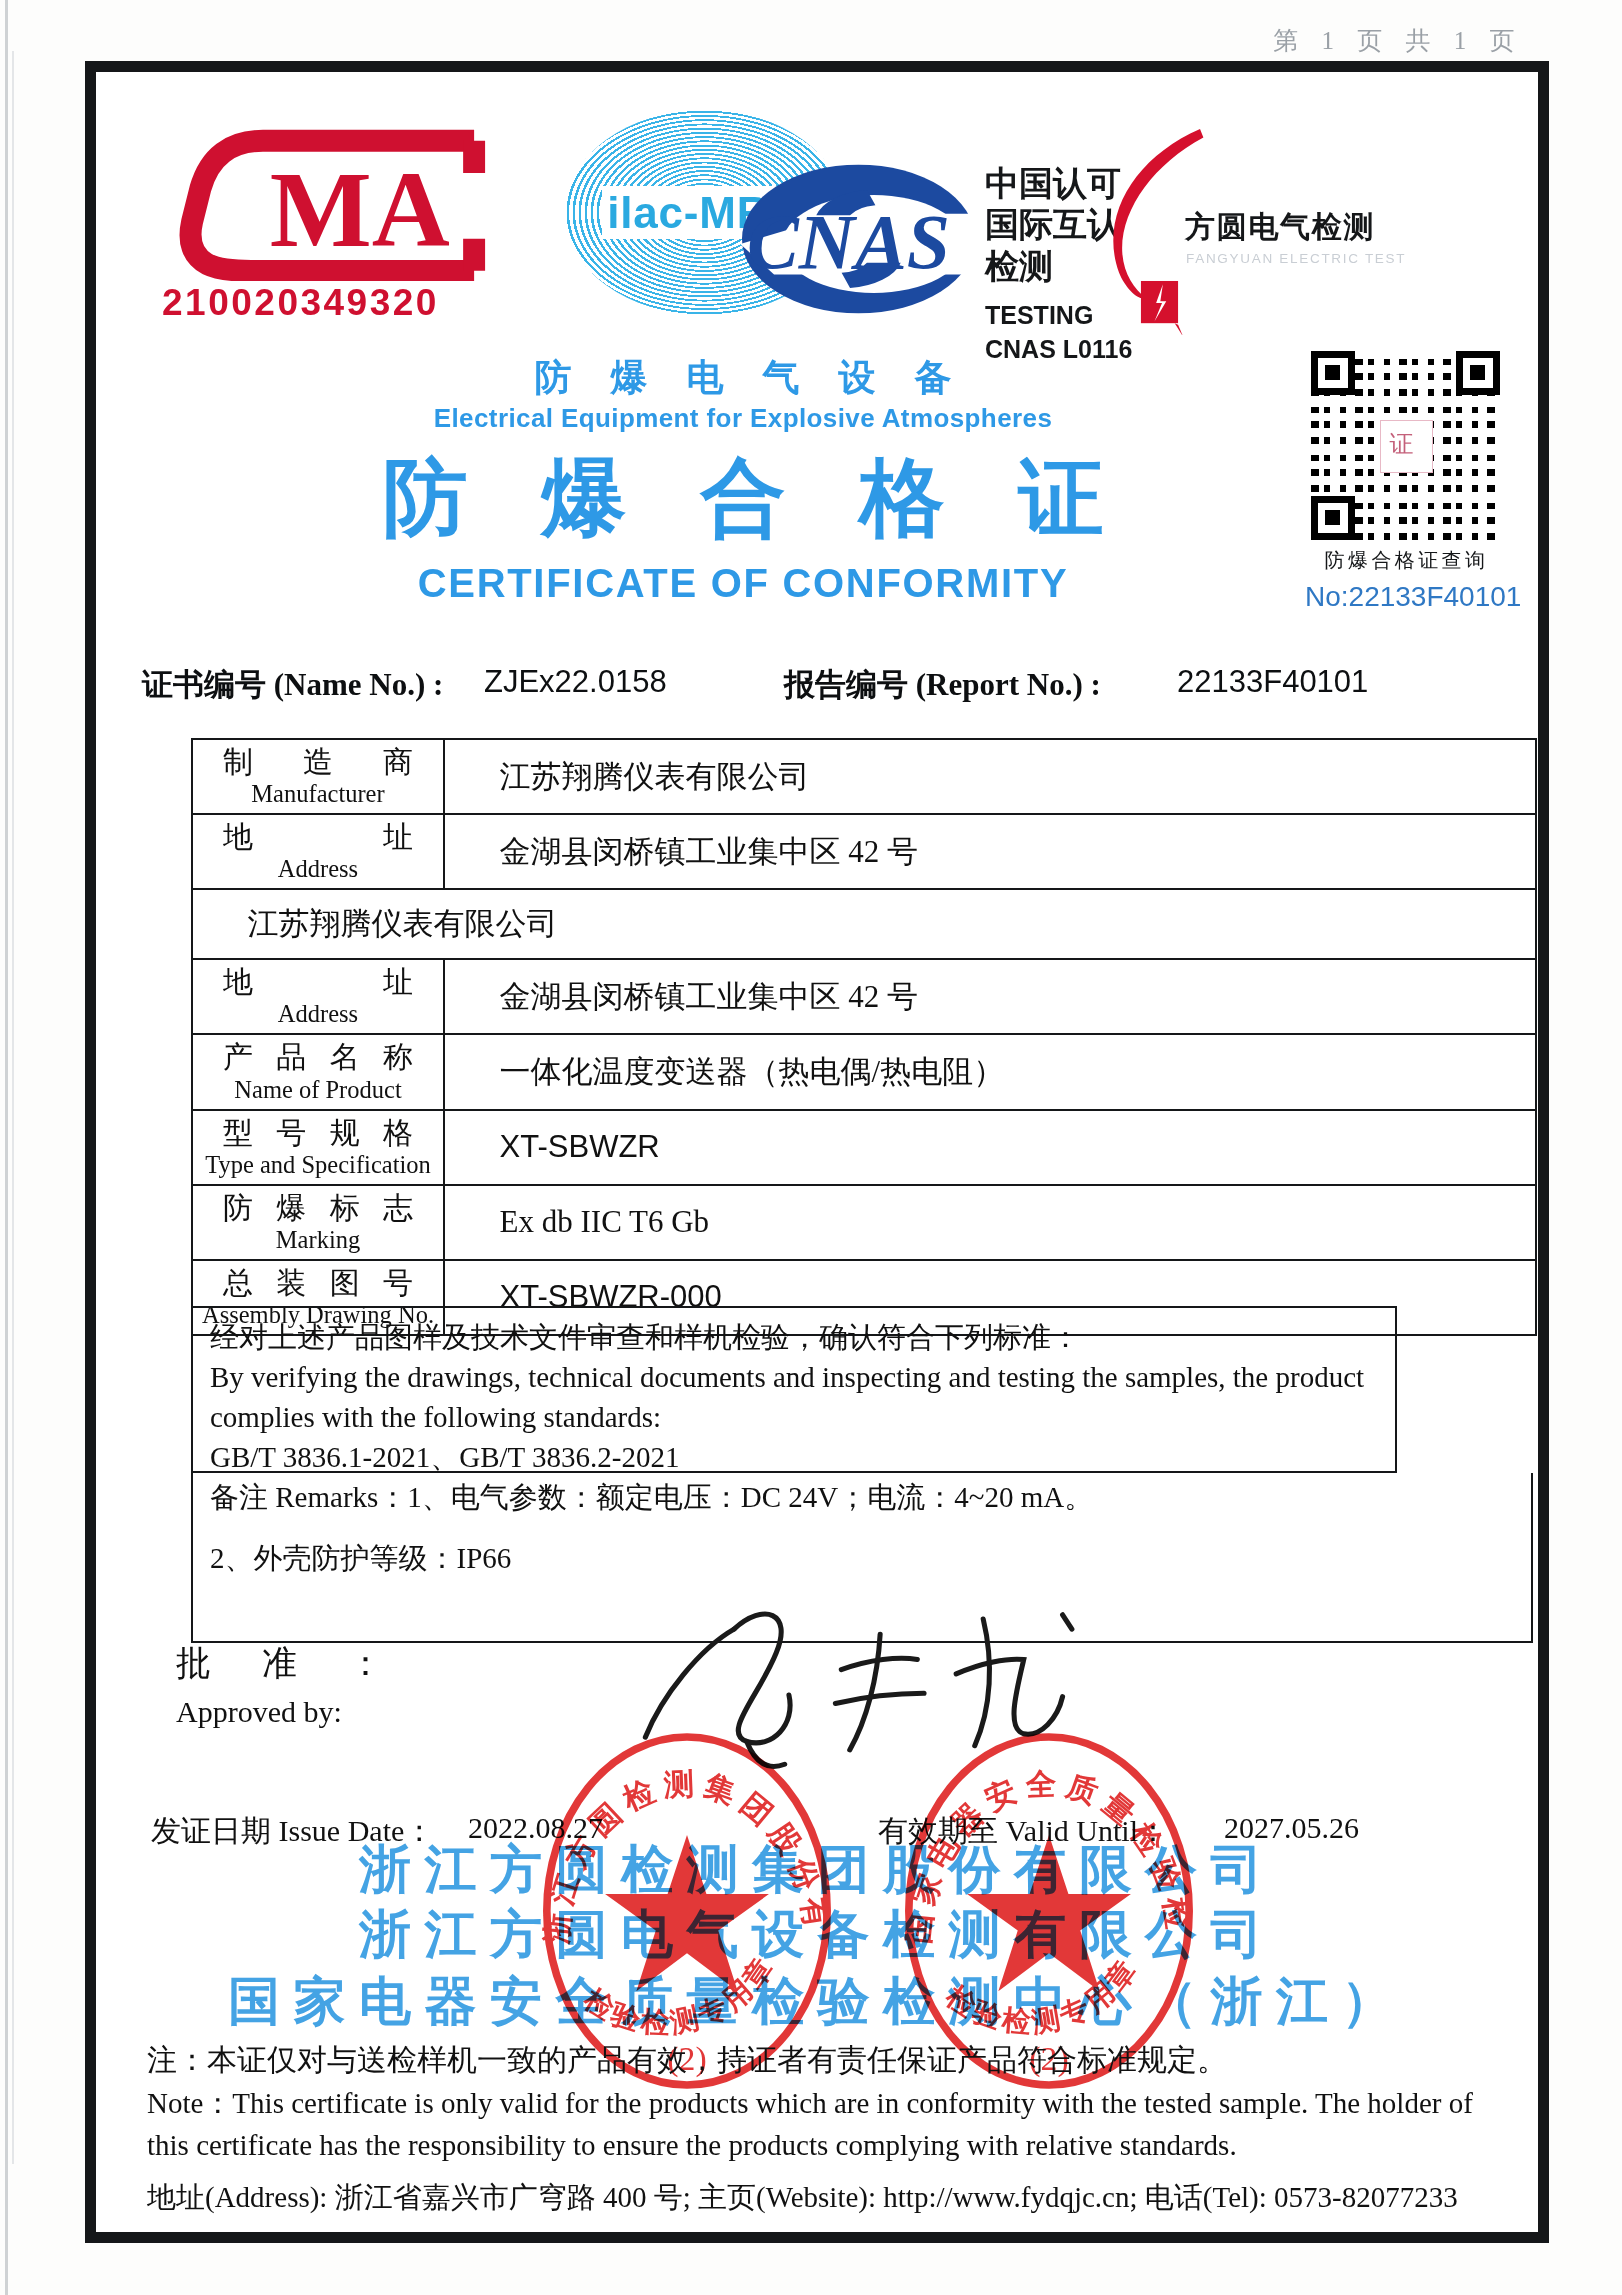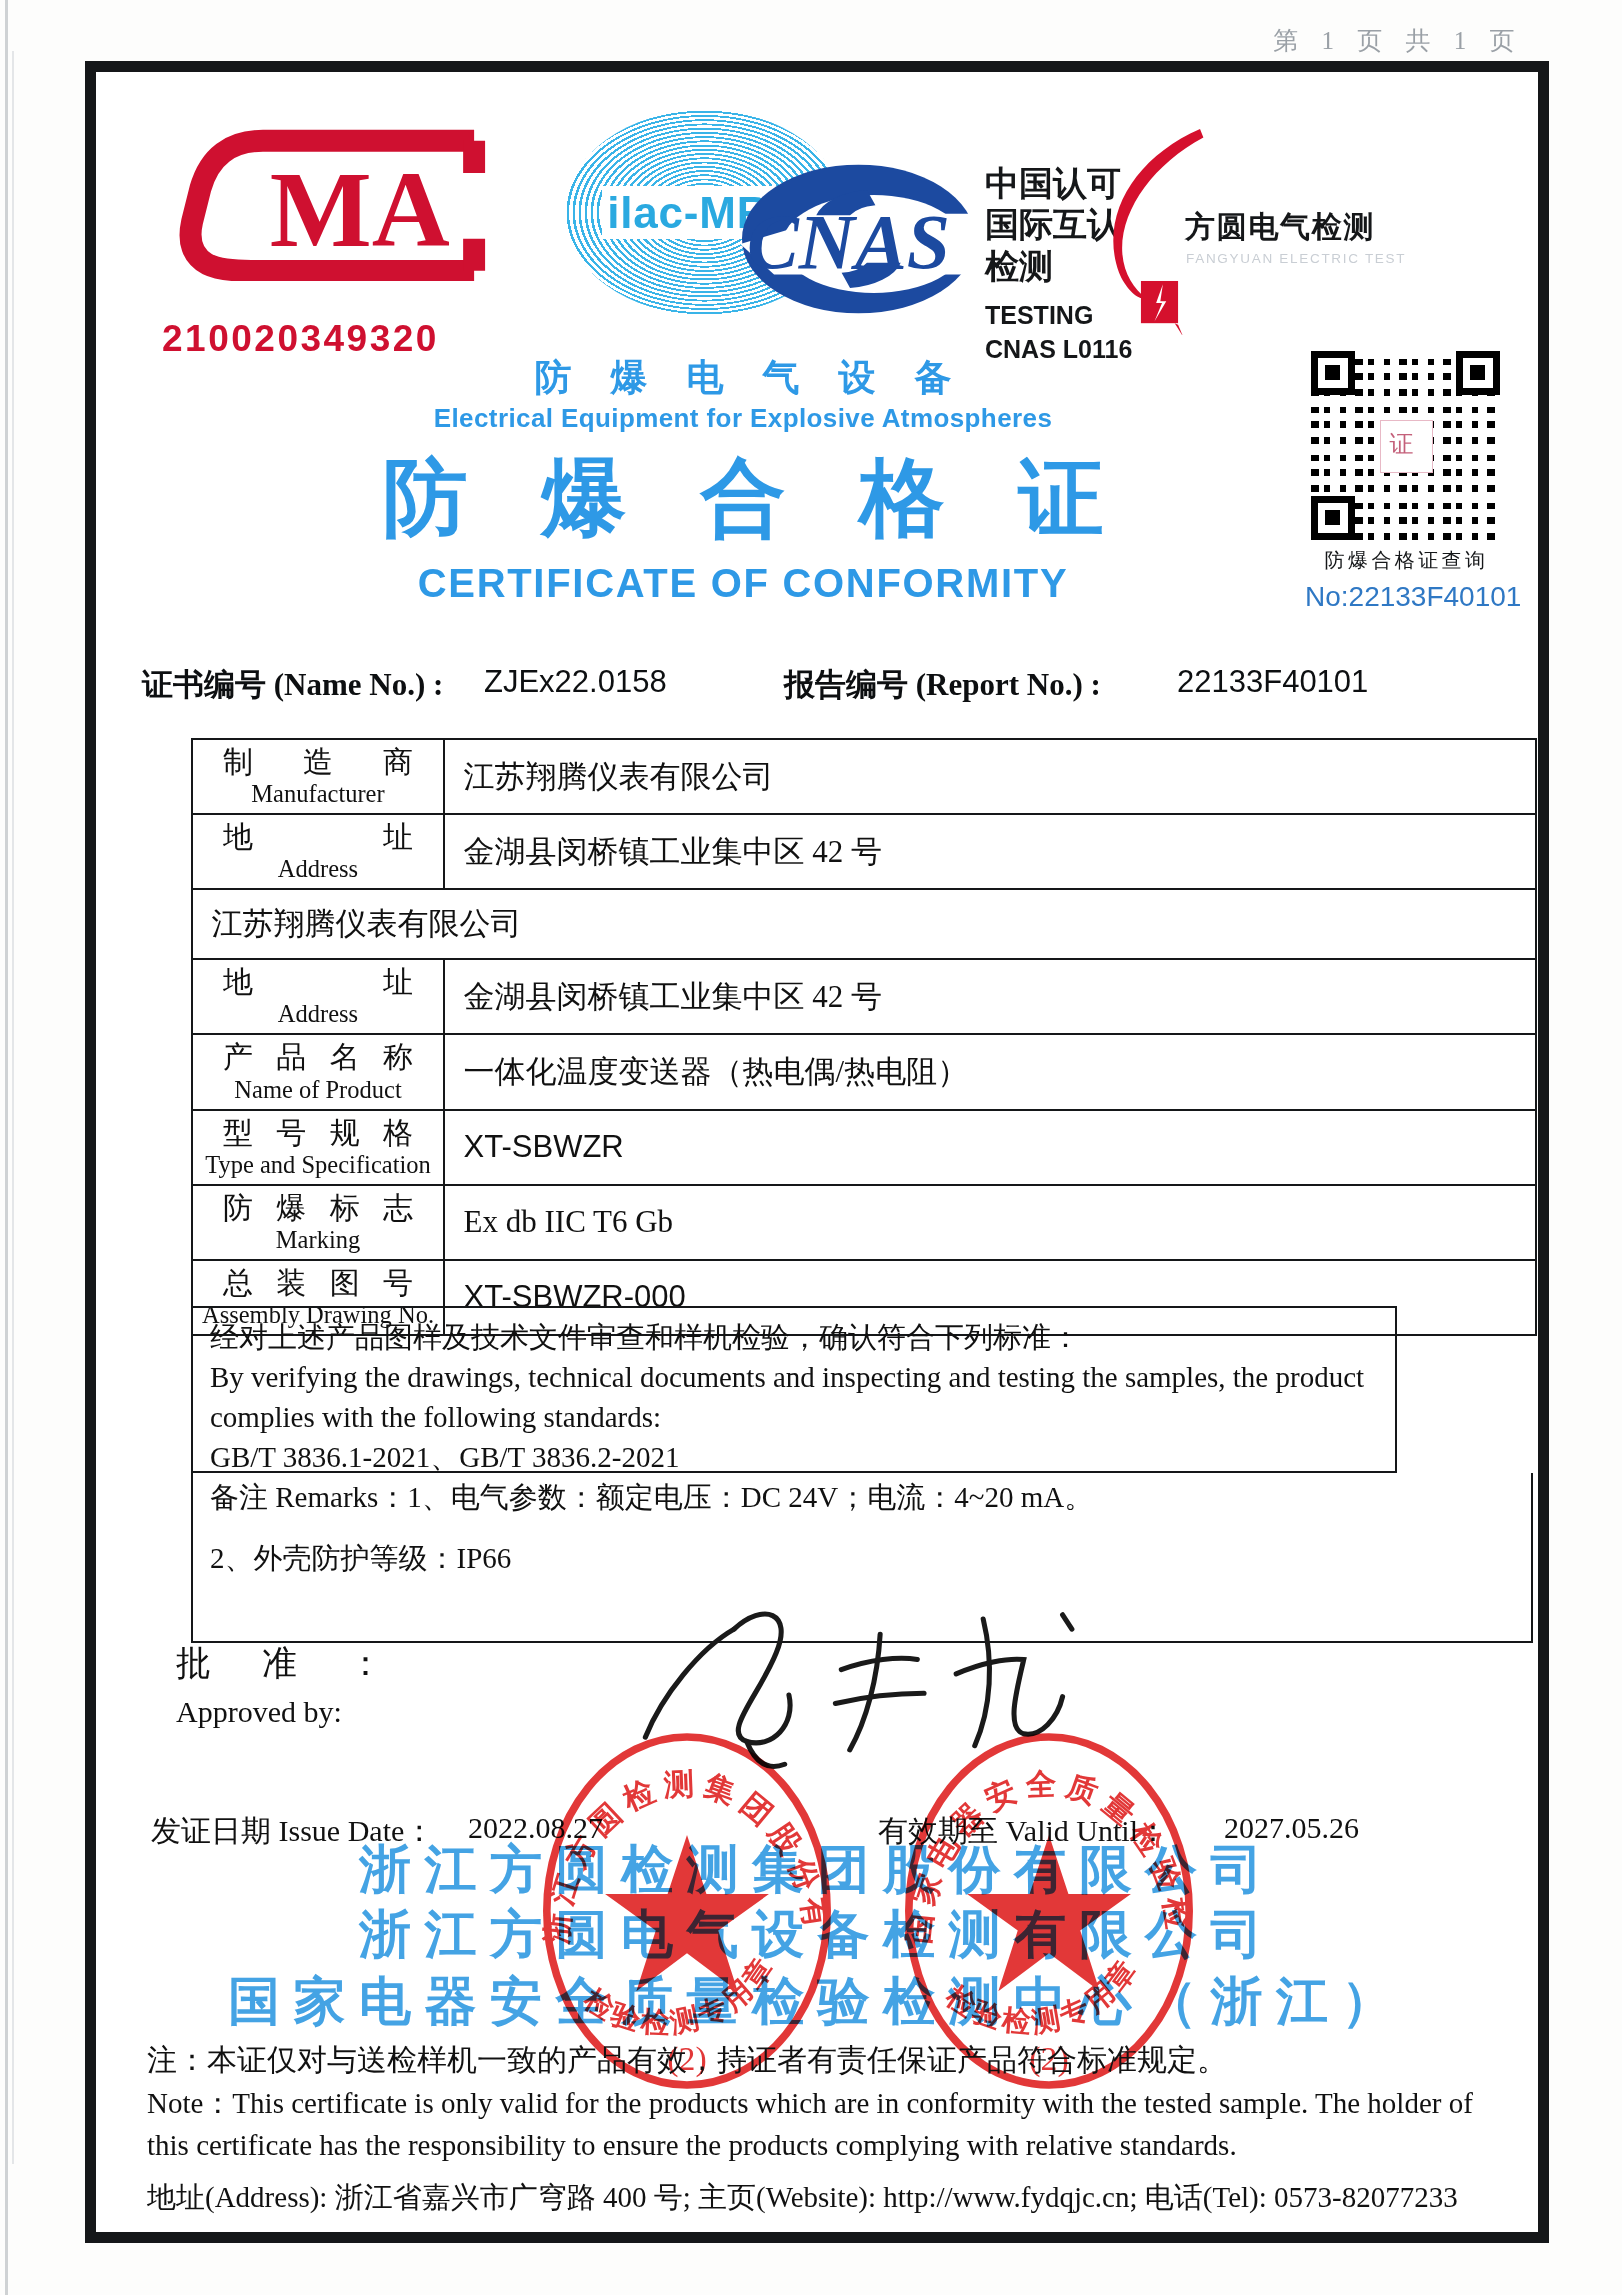--- a/index.html
+++ b/index.html
@@ -5,21 +5,21 @@
   html,body{margin:0;padding:0;background:#fdfdfc;}
   body{width:1623px;height:2295px;position:relative;font-family:"Liberation Serif",serif;color:#111;}
   .abs{position:absolute;}
   
   .scan-edge{left:5px;top:0;width:2.5px;height:2295px;background:#cfd2d4;}
   .scan-edge2{left:12px;top:51px;width:1.7px;height:2113px;background:#e4e6e8;}
   .page-header{top:24px;right:100px;color:#9aa0a6;font-size:25px;letter-spacing:8.5px;}
   
   .frame{left:85px;top:61px;width:1442px;height:2160px;border:11px solid #151719;background:#fff;}
   
-  .cma-num{left:66px;top:210px;color:#cf1030;font-size:37px;font-weight:bold;font-family:"Liberation Sans",sans-serif;letter-spacing:2.5px;margin-top:36px;}
+  .cma-num{left:66px;top:210px;color:#cf1030;font-size:37px;font-weight:bold;font-family:"Liberation Sans",sans-serif;letter-spacing:2.5px;}
   .ilac-wrap{left:469px;top:38px;width:279px;height:205px;border-radius:50%;
     background:repeating-radial-gradient(ellipse 52% 50% at 50% 50%, #ffffff 0 3.4px, #39b4e8 3.4px 6px);
     display:flex;align-items:center;justify-content:center;}
   .ilac-band{background:#fff;padding:1.7px 5px;}
   .ilac-text{color:#2aa9e0;font-size:44px;font-weight:bold;font-family:"Liberation Sans",sans-serif;letter-spacing:0.8px;}
   .cnas-logo{left:644px;top:91px;width:237px;height:152px;}
   .cnas-side{left:889px;top:91px;font-size:34px;line-height:1.22;color:#151719;font-weight:bold;}
   .cnas-testing{left:889px;top:227px;font-size:25px;font-weight:bold;font-family:"Liberation Sans",sans-serif;line-height:1.35;color:#151719;}
   .fy-logo{left:979px;top:52px;width:169px;height:211px;}
   .fy-text{left:1089px;top:135px;font-size:30px;color:#151719;font-weight:bold;letter-spacing:1.7px;}
@@ -46,21 +46,21 @@
   .cert-row{top:592px;left:46px;width:1352px;font-size:31px;color:#0d0f11;}
   .cert-row b{font-weight:bold;}
   .cr-lab1{position:absolute;left:0;}  .cr-val1{position:absolute;left:342px;font-family:"Liberation Sans",sans-serif;}
   .cr-lab2{position:absolute;left:642px;} .cr-val2{position:absolute;left:1035px;font-family:"Liberation Sans",sans-serif;}
   
   .ctable{left:95px;top:666px;width:1342px;border:2.5px solid #151719;border-bottom:none;}
   .trow{display:flex;border-bottom:2.5px solid #151719;min-height:68px;}
   .tlab{width:250px;border-right:2.5px solid #151719;display:flex;flex-direction:column;justify-content:center;padding:5px 0;}
   .tlab-cn{width:190px;margin:0 auto;font-size:30px;text-align:justify;text-align-last:justify;line-height:1.15;}
   .tlab-en{text-align:center;font-size:24.5px;line-height:1.1;margin-top:1.7px;}
-  .tval{flex:1;display:flex;align-items:center;padding-left:18.6px;font-size:31px;}
+  .tval{flex:1;display:flex;align-items:center;padding-left:18.6px;font-size:31px;margin-left:36px;}
   
   .stdbox{left:95px;top:1234px;width:1206px;height:167px;border:2.5px solid #151719;box-sizing:border-box;
           padding:8.5px 17px 0 17px;font-size:29px;line-height:1.38;}
   .rembox{left:95px;top:1401px;width:1342px;height:170px;border:2.5px solid #151719;border-top:none;box-sizing:border-box;
           padding:10px 17px 0 17px;font-size:29px;line-height:1.0;}
   .rembox .r2{margin-top:32px;}
   
   .appr-cn{left:80px;top:1568px;font-size:35px;letter-spacing:51px;}
   .appr-en{left:80px;top:1623px;font-size:30px;}
   .sig{left:524px;top:1496px;width:473px;height:254px;}

